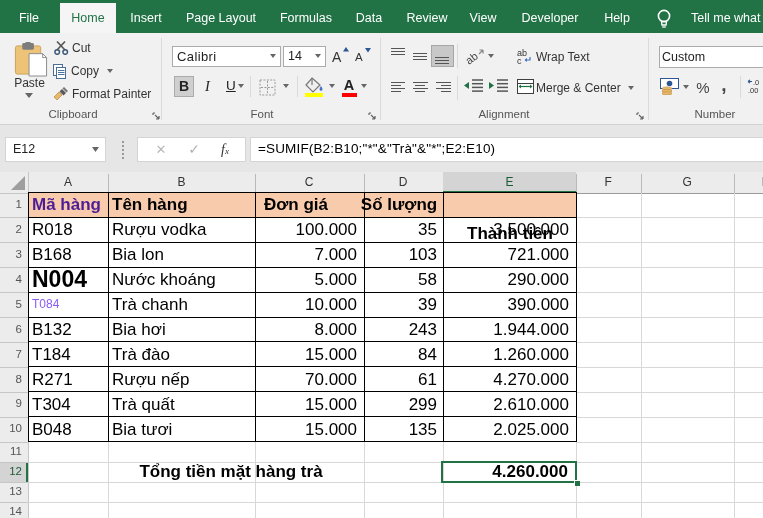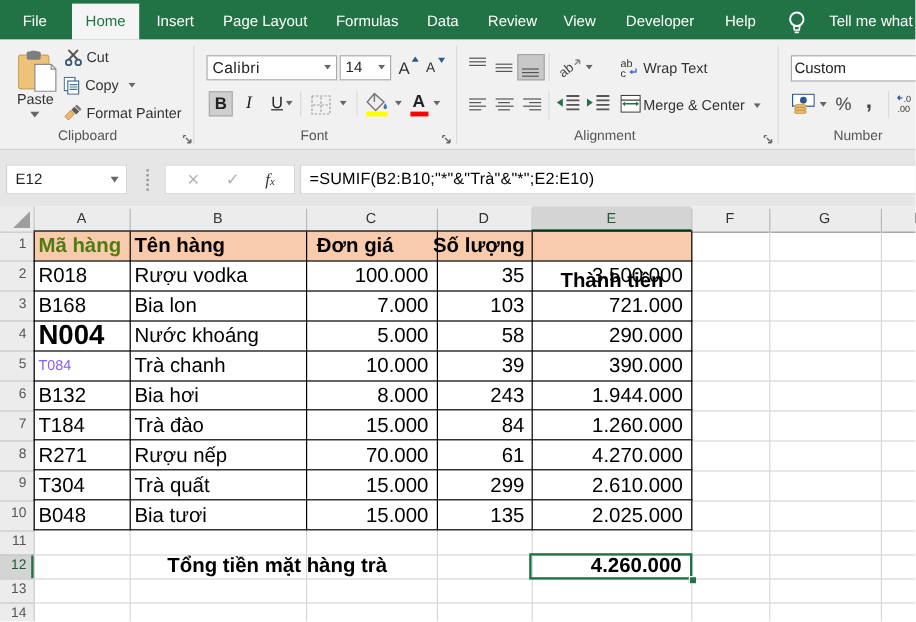--- a/index.html
+++ b/index.html
@@ -313,21 +313,21 @@
 <div class="ab" style="left:28px;top:366.3px;width:549.0px;height:1px;background:#000;"></div>
 <div class="ab" style="left:28px;top:391.2px;width:549.0px;height:1px;background:#000;"></div>
 <div class="ab" style="left:28px;top:416.1px;width:549.0px;height:1px;background:#000;"></div>
 <div class="ab" style="left:28px;top:441.0px;width:549.0px;height:1px;background:#000;"></div>
 <div class="ab" style="left:28.0px;top:192.5px;width:1px;height:249.0px;background:#000;"></div>
 <div class="ab" style="left:108.0px;top:192.5px;width:1px;height:249.0px;background:#000;"></div>
 <div class="ab" style="left:255.0px;top:192.5px;width:1px;height:249.0px;background:#000;"></div>
 <div class="ab" style="left:363.5px;top:192.5px;width:1px;height:249.0px;background:#000;"></div>
 <div class="ab" style="left:443.0px;top:192.5px;width:1px;height:249.0px;background:#000;"></div>
 <div class="ab" style="left:576.0px;top:192.5px;width:1px;height:249.0px;background:#000;"></div>
-<div class="tx" style="top:193.4px;height:41px;line-height:23px;font-size:17px;color:#4d7c0f;font-weight:bold;left:32.0px;">Mã hàng</div>
+<div class="tx" style="top:193.4px;height:41px;line-height:23px;font-size:17px;color:#4c1d95;font-weight:bold;left:32.0px;">Mã hàng</div>
 <div class="tx" style="top:193.4px;height:17px;line-height:23px;font-size:17px;color:#000;font-weight:bold;left:112.0px;">Tên hàng</div>
 <div class="tx" style="top:193.4px;height:23px;line-height:23px;font-size:17px;color:#000;font-weight:bold;left:96.0px;width:400px;text-align:center;">Đơn giá</div>
 <div class="tx" style="top:193.4px;height:23px;line-height:23px;font-size:17px;color:#000;font-weight:bold;left:199.0px;width:400px;text-align:center;">Số lượng</div>
 <div class="tx" style="top:193.4px;height:23px;line-height:23px;font-size:17px;color:#000;font-weight:bold;left:310.0px;width:400px;text-align:center;margin-top:29px;">Thành tiền</div>
 <div class="tx" style="top:218.4px;height:34px;line-height:23px;font-size:17px;color:#000;font-weight:normal;left:32.0px;">R018</div>
 <div class="tx" style="top:218.4px;height:23px;line-height:23px;font-size:17px;color:#000;font-weight:normal;left:112.0px;">Rượu vodka</div>
 <div class="tx" style="top:218.4px;height:23px;line-height:23px;font-size:17px;color:#000;font-weight:normal;right:406.0px;">100.000</div>
 <div class="tx" style="top:218.4px;height:23px;line-height:23px;font-size:17px;color:#000;font-weight:normal;right:326.0px;">35</div>
 <div class="tx" style="top:218.4px;height:23px;line-height:23px;font-size:17px;color:#000;font-weight:normal;right:194.0px;">3.500.000</div>
 <div class="tx" style="top:243.2px;height:23px;line-height:23px;font-size:17px;color:#000;font-weight:normal;left:32.0px;">B168</div>

